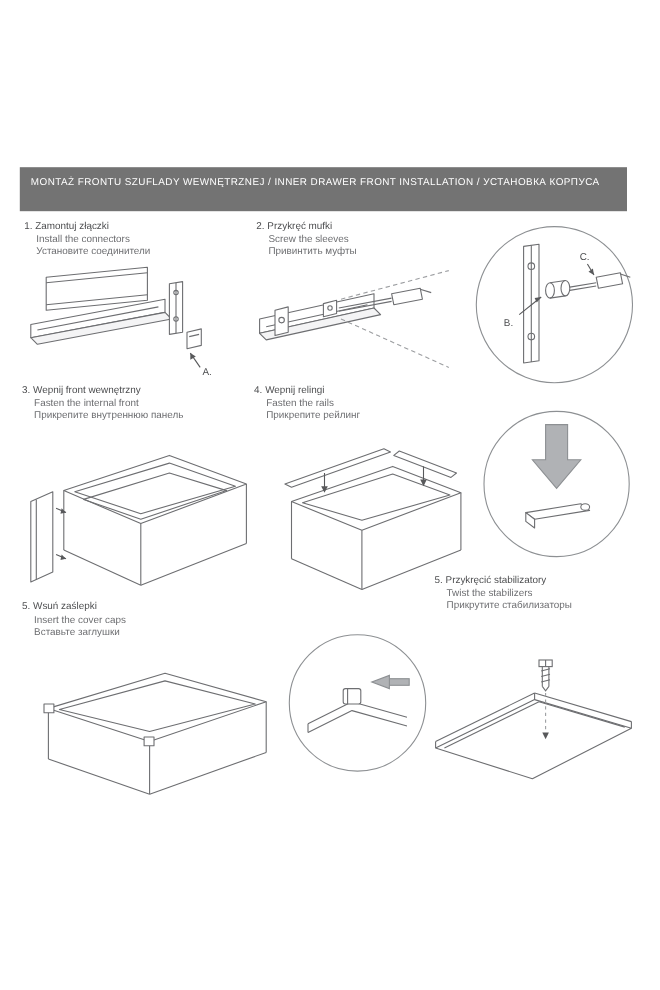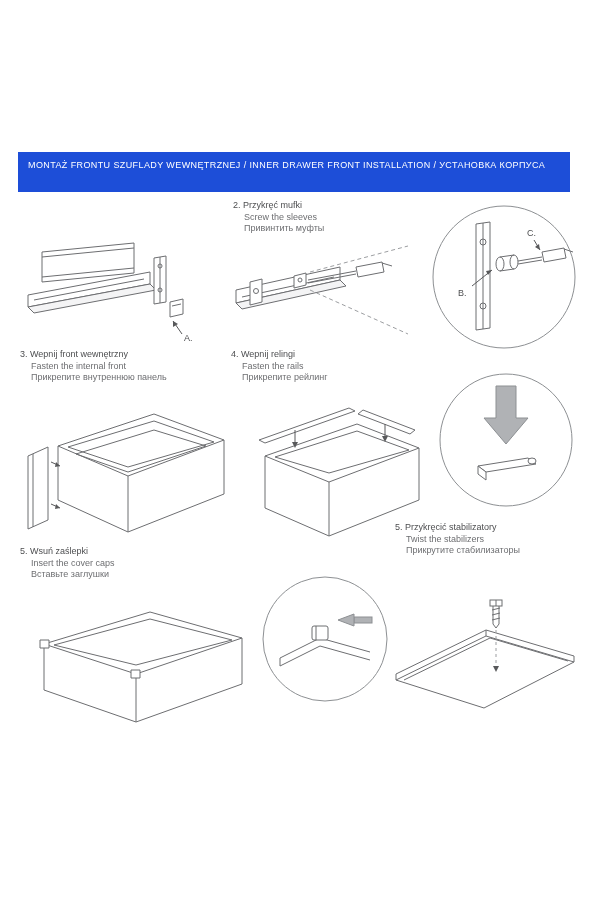--- a/index.html
+++ b/index.html
@@ -2,39 +2,44 @@
 <html><head>
 <meta charset="utf-8">
 <style>
   * { margin:0; padding:0; box-sizing:border-box; }
   html,body { width:600px; height:900px; background:#ffffff; }
   body { font-family:"Liberation Sans", sans-serif; position:relative; }
   .page { position:absolute; inset:0; background:#fff; overflow:hidden; }
 
   .header-band {
     position:absolute; left:18px; top:152px; width:552px; height:40px;
-    background:#1d4ed8; color:#ffffff; font-size:9px; line-height:12px;
+    background:#737373; color:#ffffff; font-size:9px; line-height:12px;
     letter-spacing:.4px; padding:7px 10px; text-transform:uppercase;
   }
 
   .step-text { position:absolute; font-size:9px; line-height:11.5px; color:#4d4e50; white-space:nowrap; }
   .step-text .sub { padding-left:11px; color:#6d6e71; }
 
   svg { position:absolute; overflow:visible; }
   svg text { font-size:9px; fill:#4d4e50; font-family:"Liberation Sans", sans-serif; }
 </style>
 </head>
 <body>
 
 <div class="page">
 
   <div class="header-band">
     <div>MONTAŻ FRONTU SZUFLADY WEWNĘTRZNEJ / INNER DRAWER FRONT INSTALLATION / УСТАНОВКА КОРПУСА</div>
   </div>
 
+  <div class="step-text" style="left:22px;top:200px">
+    <div><span>1.</span> <span>Zamontuj złączki</span></div>
+    <div class="sub">Install the connectors</div>
+    <div class="sub">Установите соединители</div>
+  </div>
 
   <svg style="left:20px;top:240px" width="185" height="110" viewBox="0 0 185 110">
     <g fill="none" stroke="#6d6e71" stroke-width="1" stroke-linejoin="round">
       <polygon points="22,12 114,3 114,33 22,42" fill="#fff"></polygon>
       <line x1="22" y1="17" x2="114" y2="8"></line>
       <line x1="22" y1="37" x2="114" y2="28"></line>
       <polygon points="8,55 130,32 130,44 8,67" fill="#fff"></polygon>
       <polygon points="8,67 130,44 136,50 14,73" fill="#f4f4f5"></polygon>
       <line x1="14" y1="60" x2="124" y2="39"></line>
       <polygon points="134,18 146,16 146,62 134,64" fill="#fff"></polygon>

